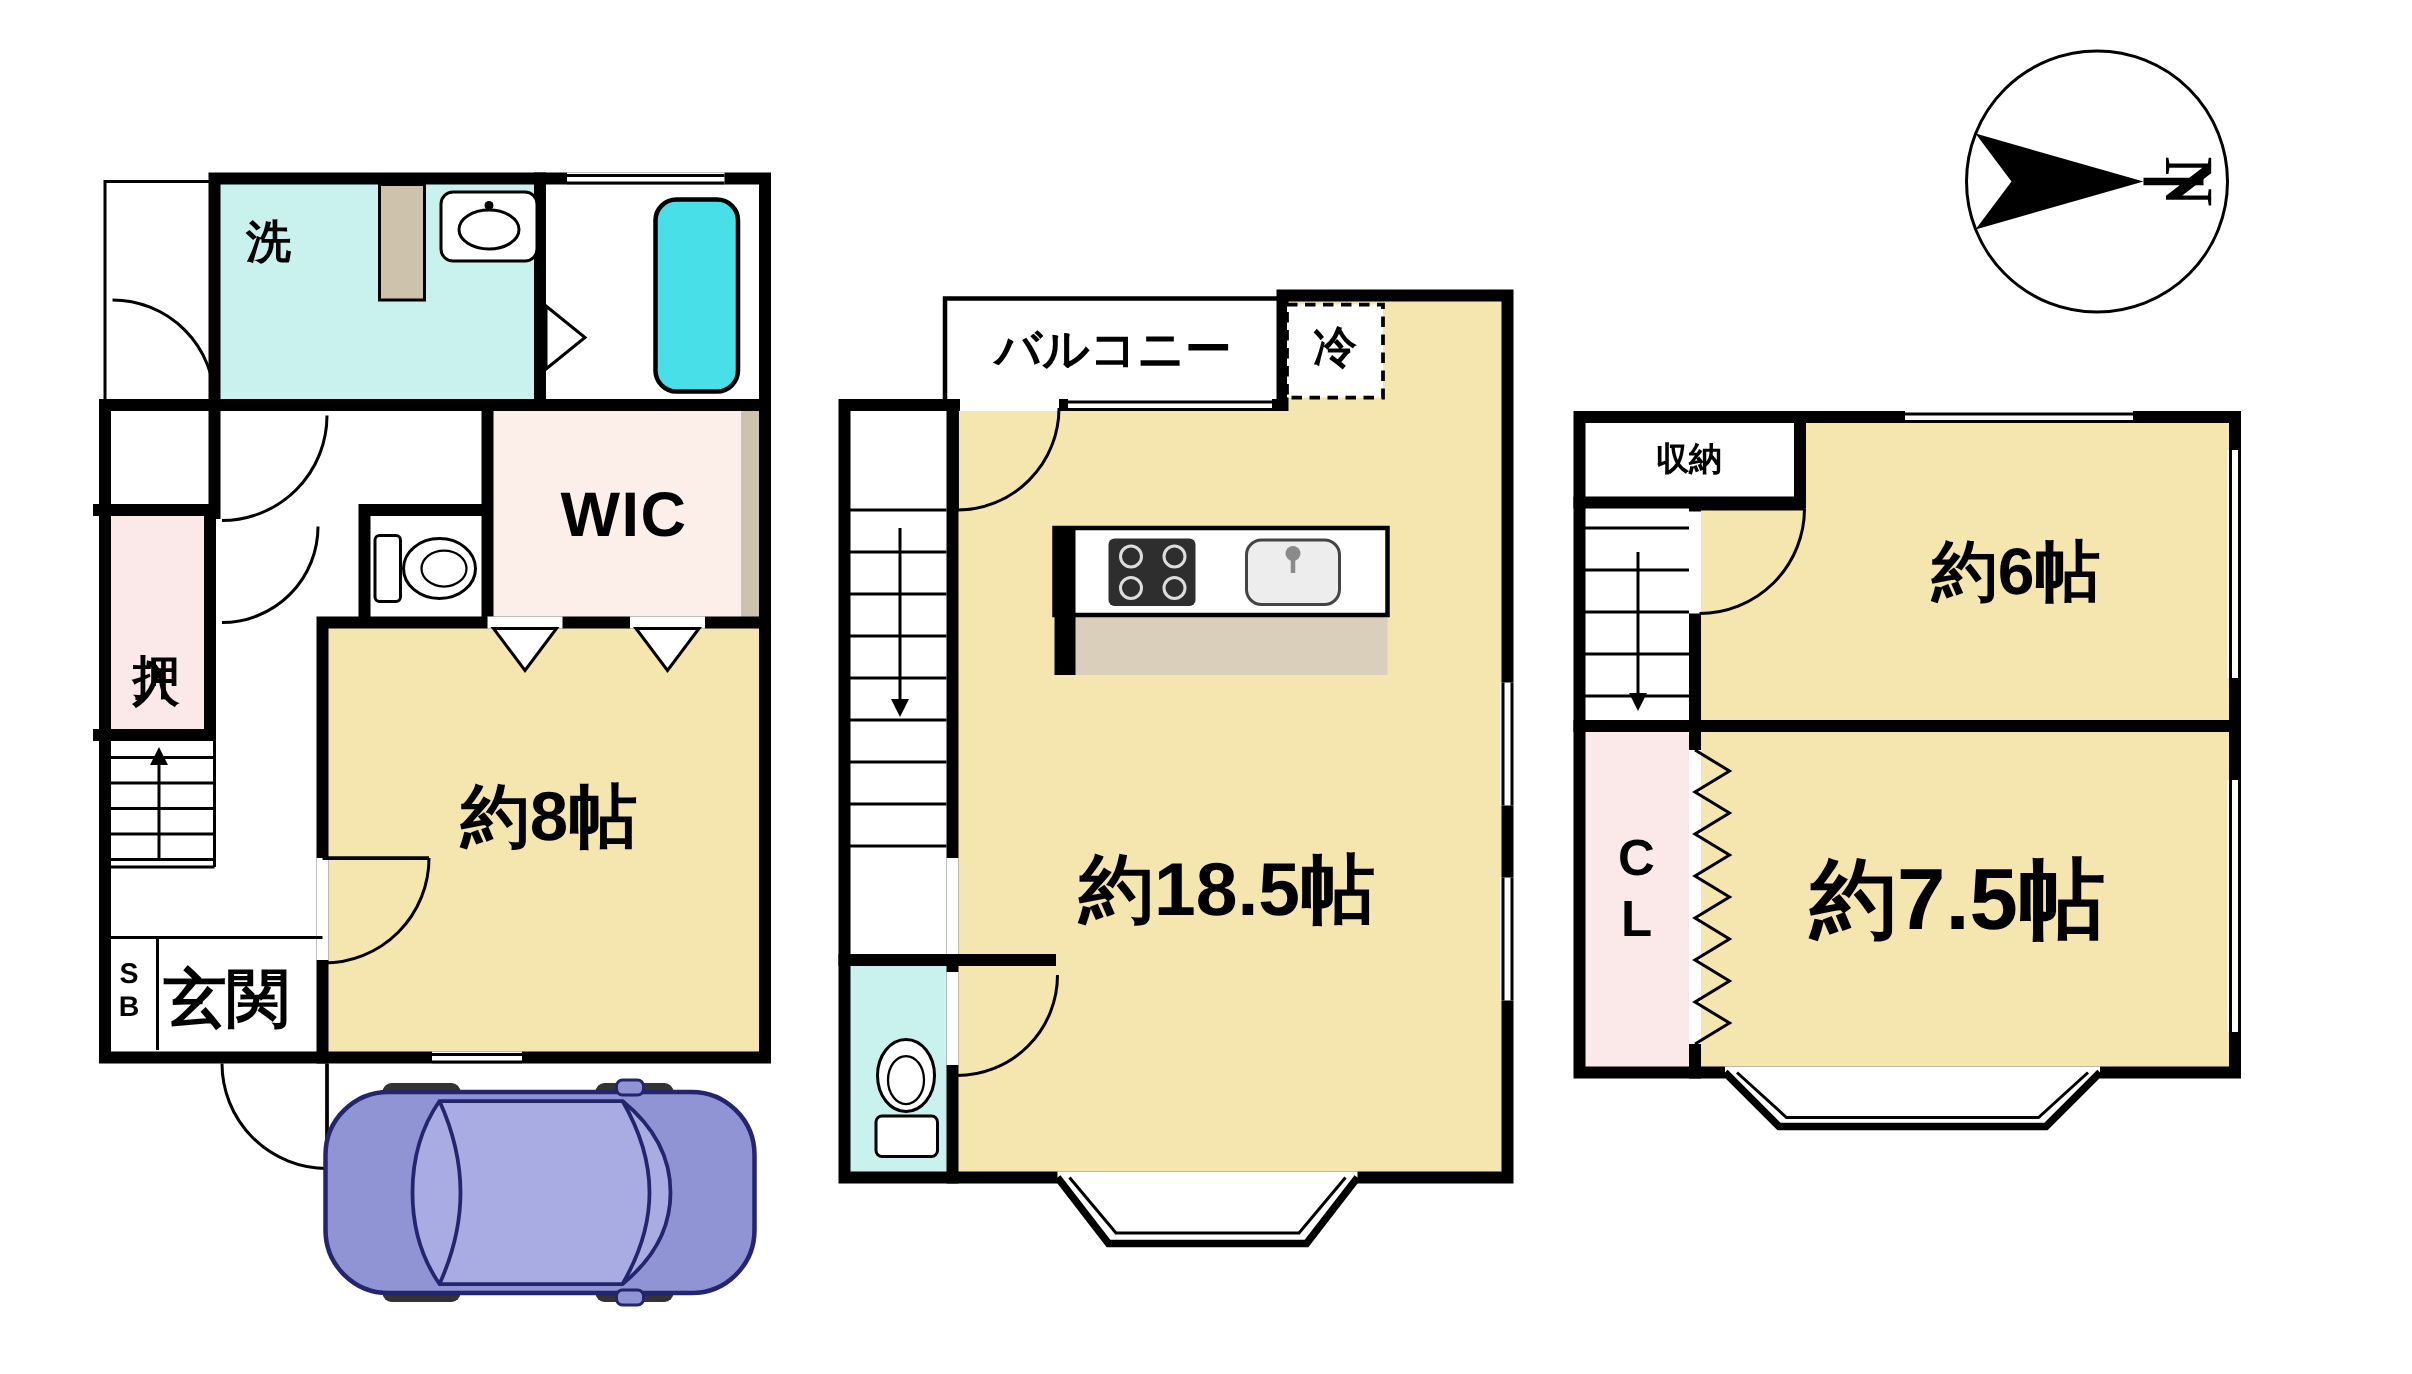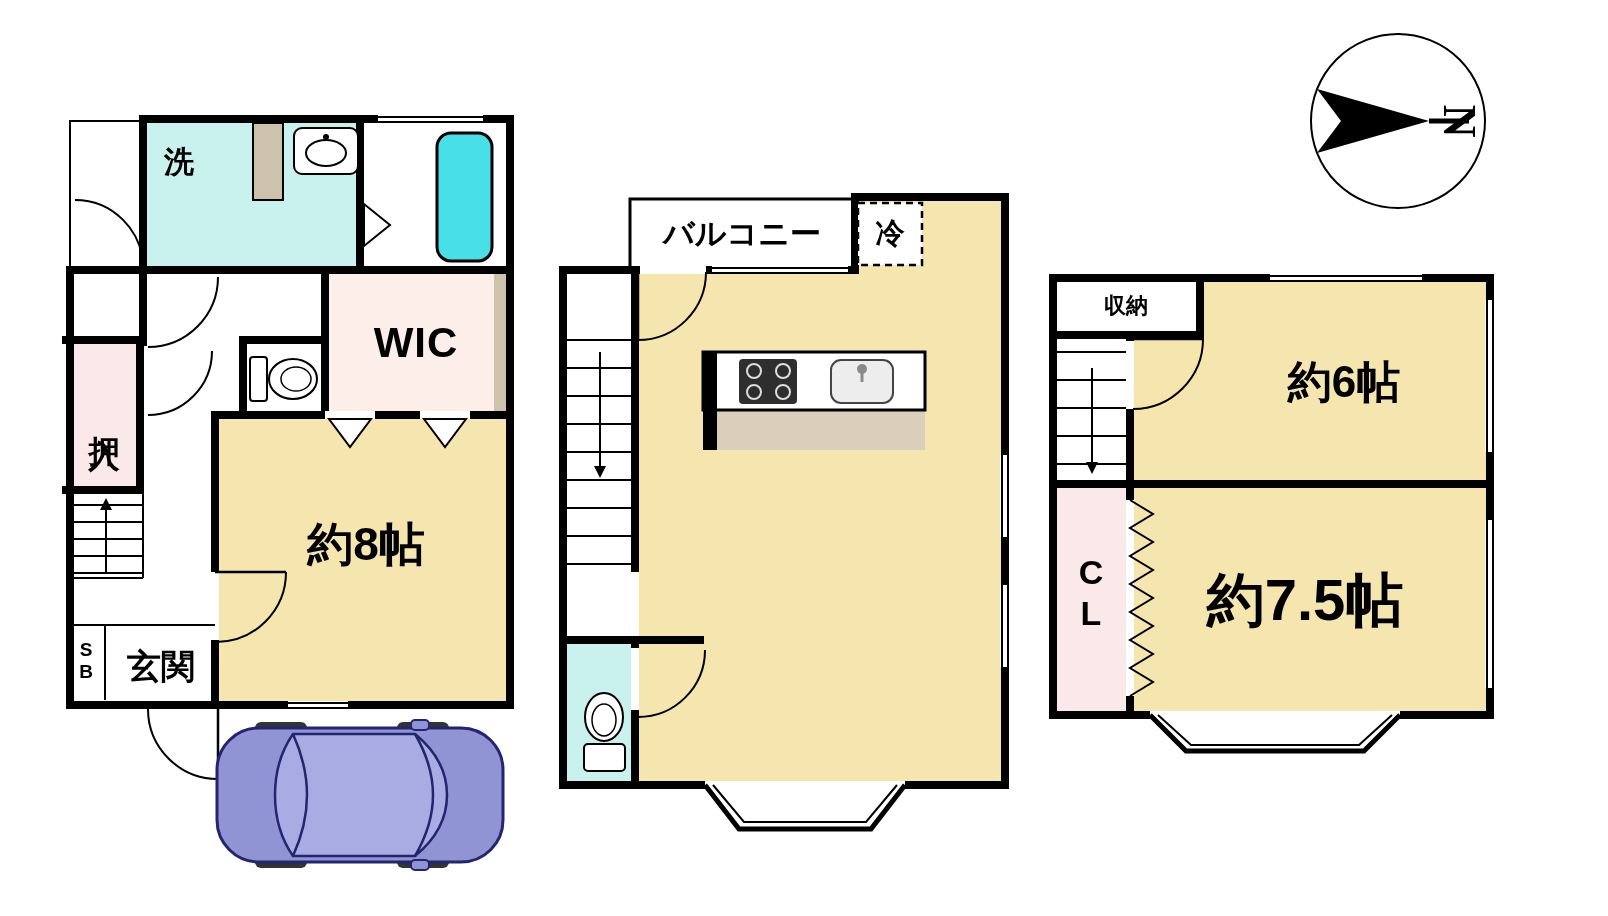--- a/index.html
+++ b/index.html
@@ -10,21 +10,21 @@
   .lbl {
     position:absolute; transform:translate(-50%,-50%);
     color:#000; white-space:nowrap; font-weight:600; line-height:1;
   }
   .vert { writing-mode:vertical-rl; text-orientation:upright; letter-spacing:3px; }
   .lbl-laundry  { left:179px;  top:162px;  font-size:30px; }
   .lbl-wic      { left:416px;  top:343px;  font-size:42px; letter-spacing:1px; }
   .lbl-oshiire  { left:104px;  top:414px;  font-size:31px; }
   .lbl-room8    { left:366px;  top:544px;  font-size:46px; }
   .lbl-sb       { left:86px;   top:661px;  font-size:19px; letter-spacing:1px; }
-  .lbl-genkan   { left:161px;  top:666px;  font-size:34px; }
+  .lbl-genkan   { left:151px;  top:666px;  font-size:42px; }
   .lbl-balcony  { left:742px;  top:233px;  font-size:31px; }
   .lbl-fridge   { left:890px;  top:233px;  font-size:29px; }
   .lbl-ldk      { left:820px;  top:524px;  font-size:58px; }
   .lbl-ldk-size { left:818px;  top:593px;  font-size:50px; }
   .lbl-storage  { left:1126px; top:306px;  font-size:22px; }
   .lbl-room6    { left:1344px; top:382px;  font-size:44px; }
   .lbl-cl       { left:1091px; top:594px;  font-size:34px; }
   .lbl-room75   { left:1305px; top:600px;  font-size:58px; }
   .lbl-north    { left:1459px; top:121px;  font-size:46px; font-weight:700;
                   font-family:"Liberation Serif","DejaVu Serif",serif;
@@ -250,19 +250,20 @@
 </svg>
 
 <div class="lbl lbl-laundry">洗</div>
 <div class="lbl lbl-wic">WIC</div>
 <div class="lbl vert lbl-oshiire">押入</div>
 <div class="lbl lbl-room8">約8帖</div>
 <div class="lbl vert lbl-sb">SB</div>
 <div class="lbl lbl-genkan">玄関</div>
 <div class="lbl lbl-balcony">バルコニー</div>
 <div class="lbl lbl-fridge">冷</div>
+<div class="lbl lbl-ldk-size">約18.5帖</div>
 <div class="lbl lbl-storage">収納</div>
 <div class="lbl lbl-room6">約6帖</div>
 <div class="lbl vert lbl-cl">CL</div>
 <div class="lbl lbl-room75">約7.5帖</div>
 <div class="lbl lbl-north">N</div>
 
 </div>
 
 </body></html>

